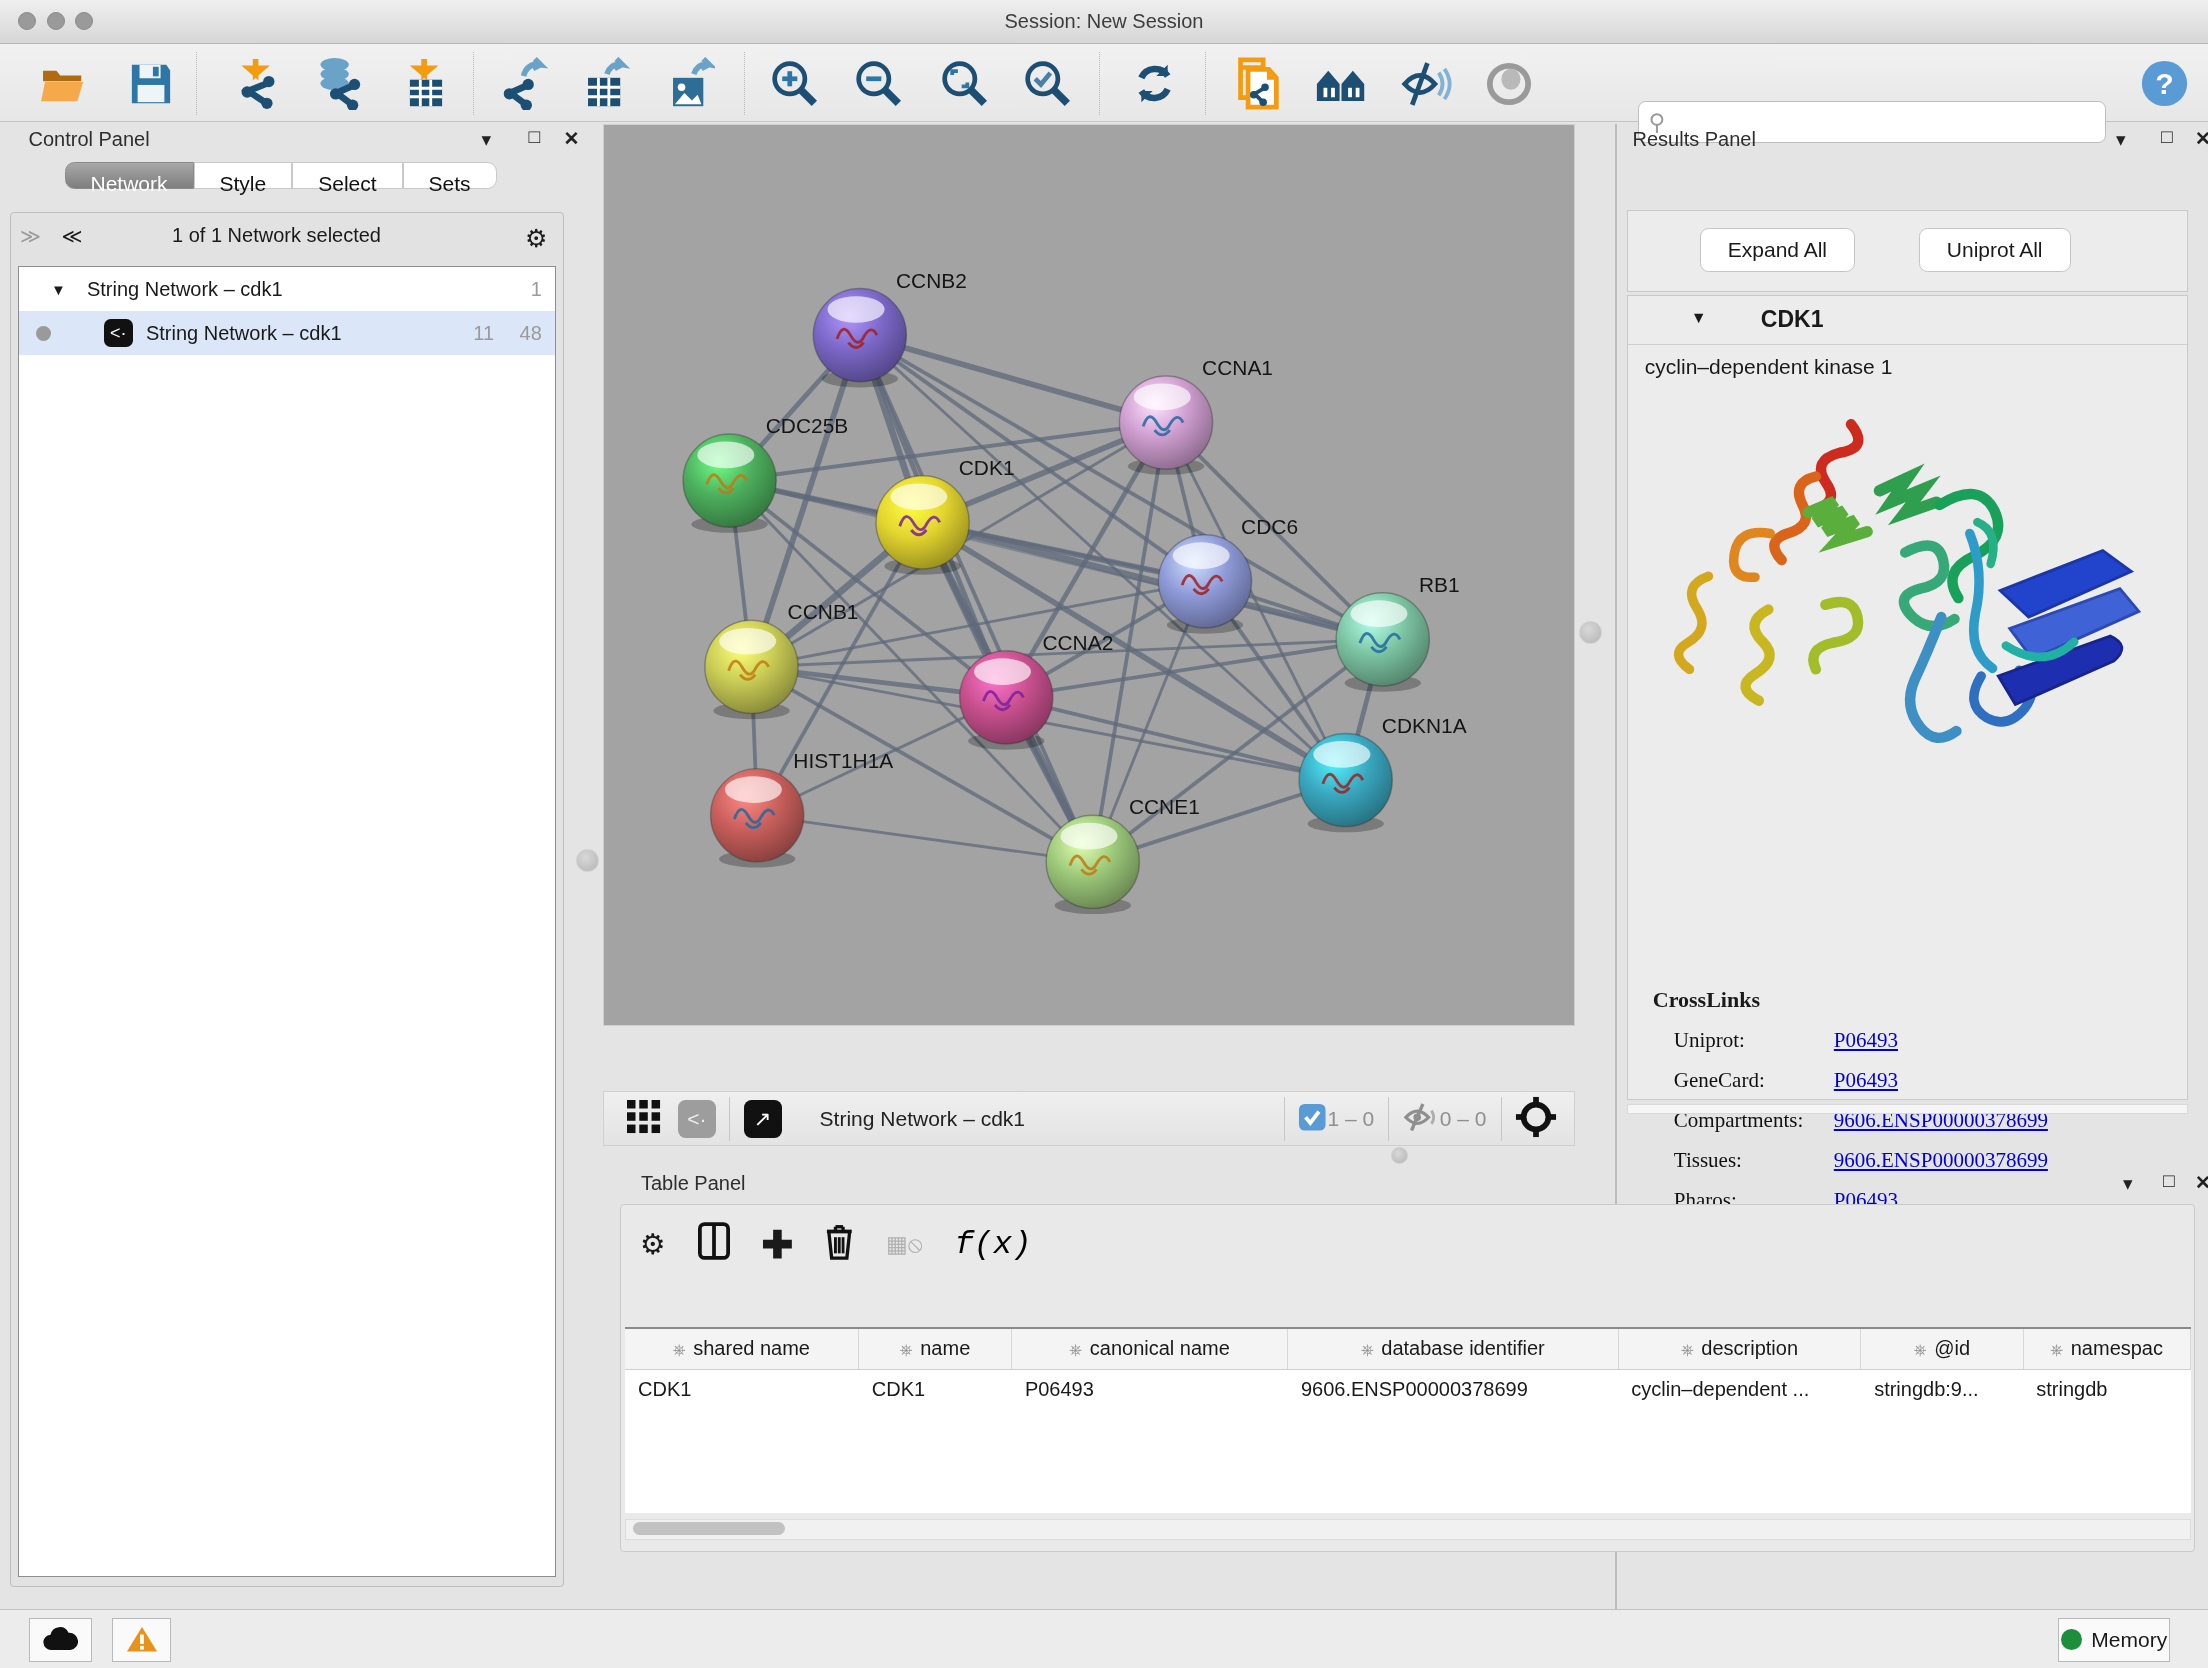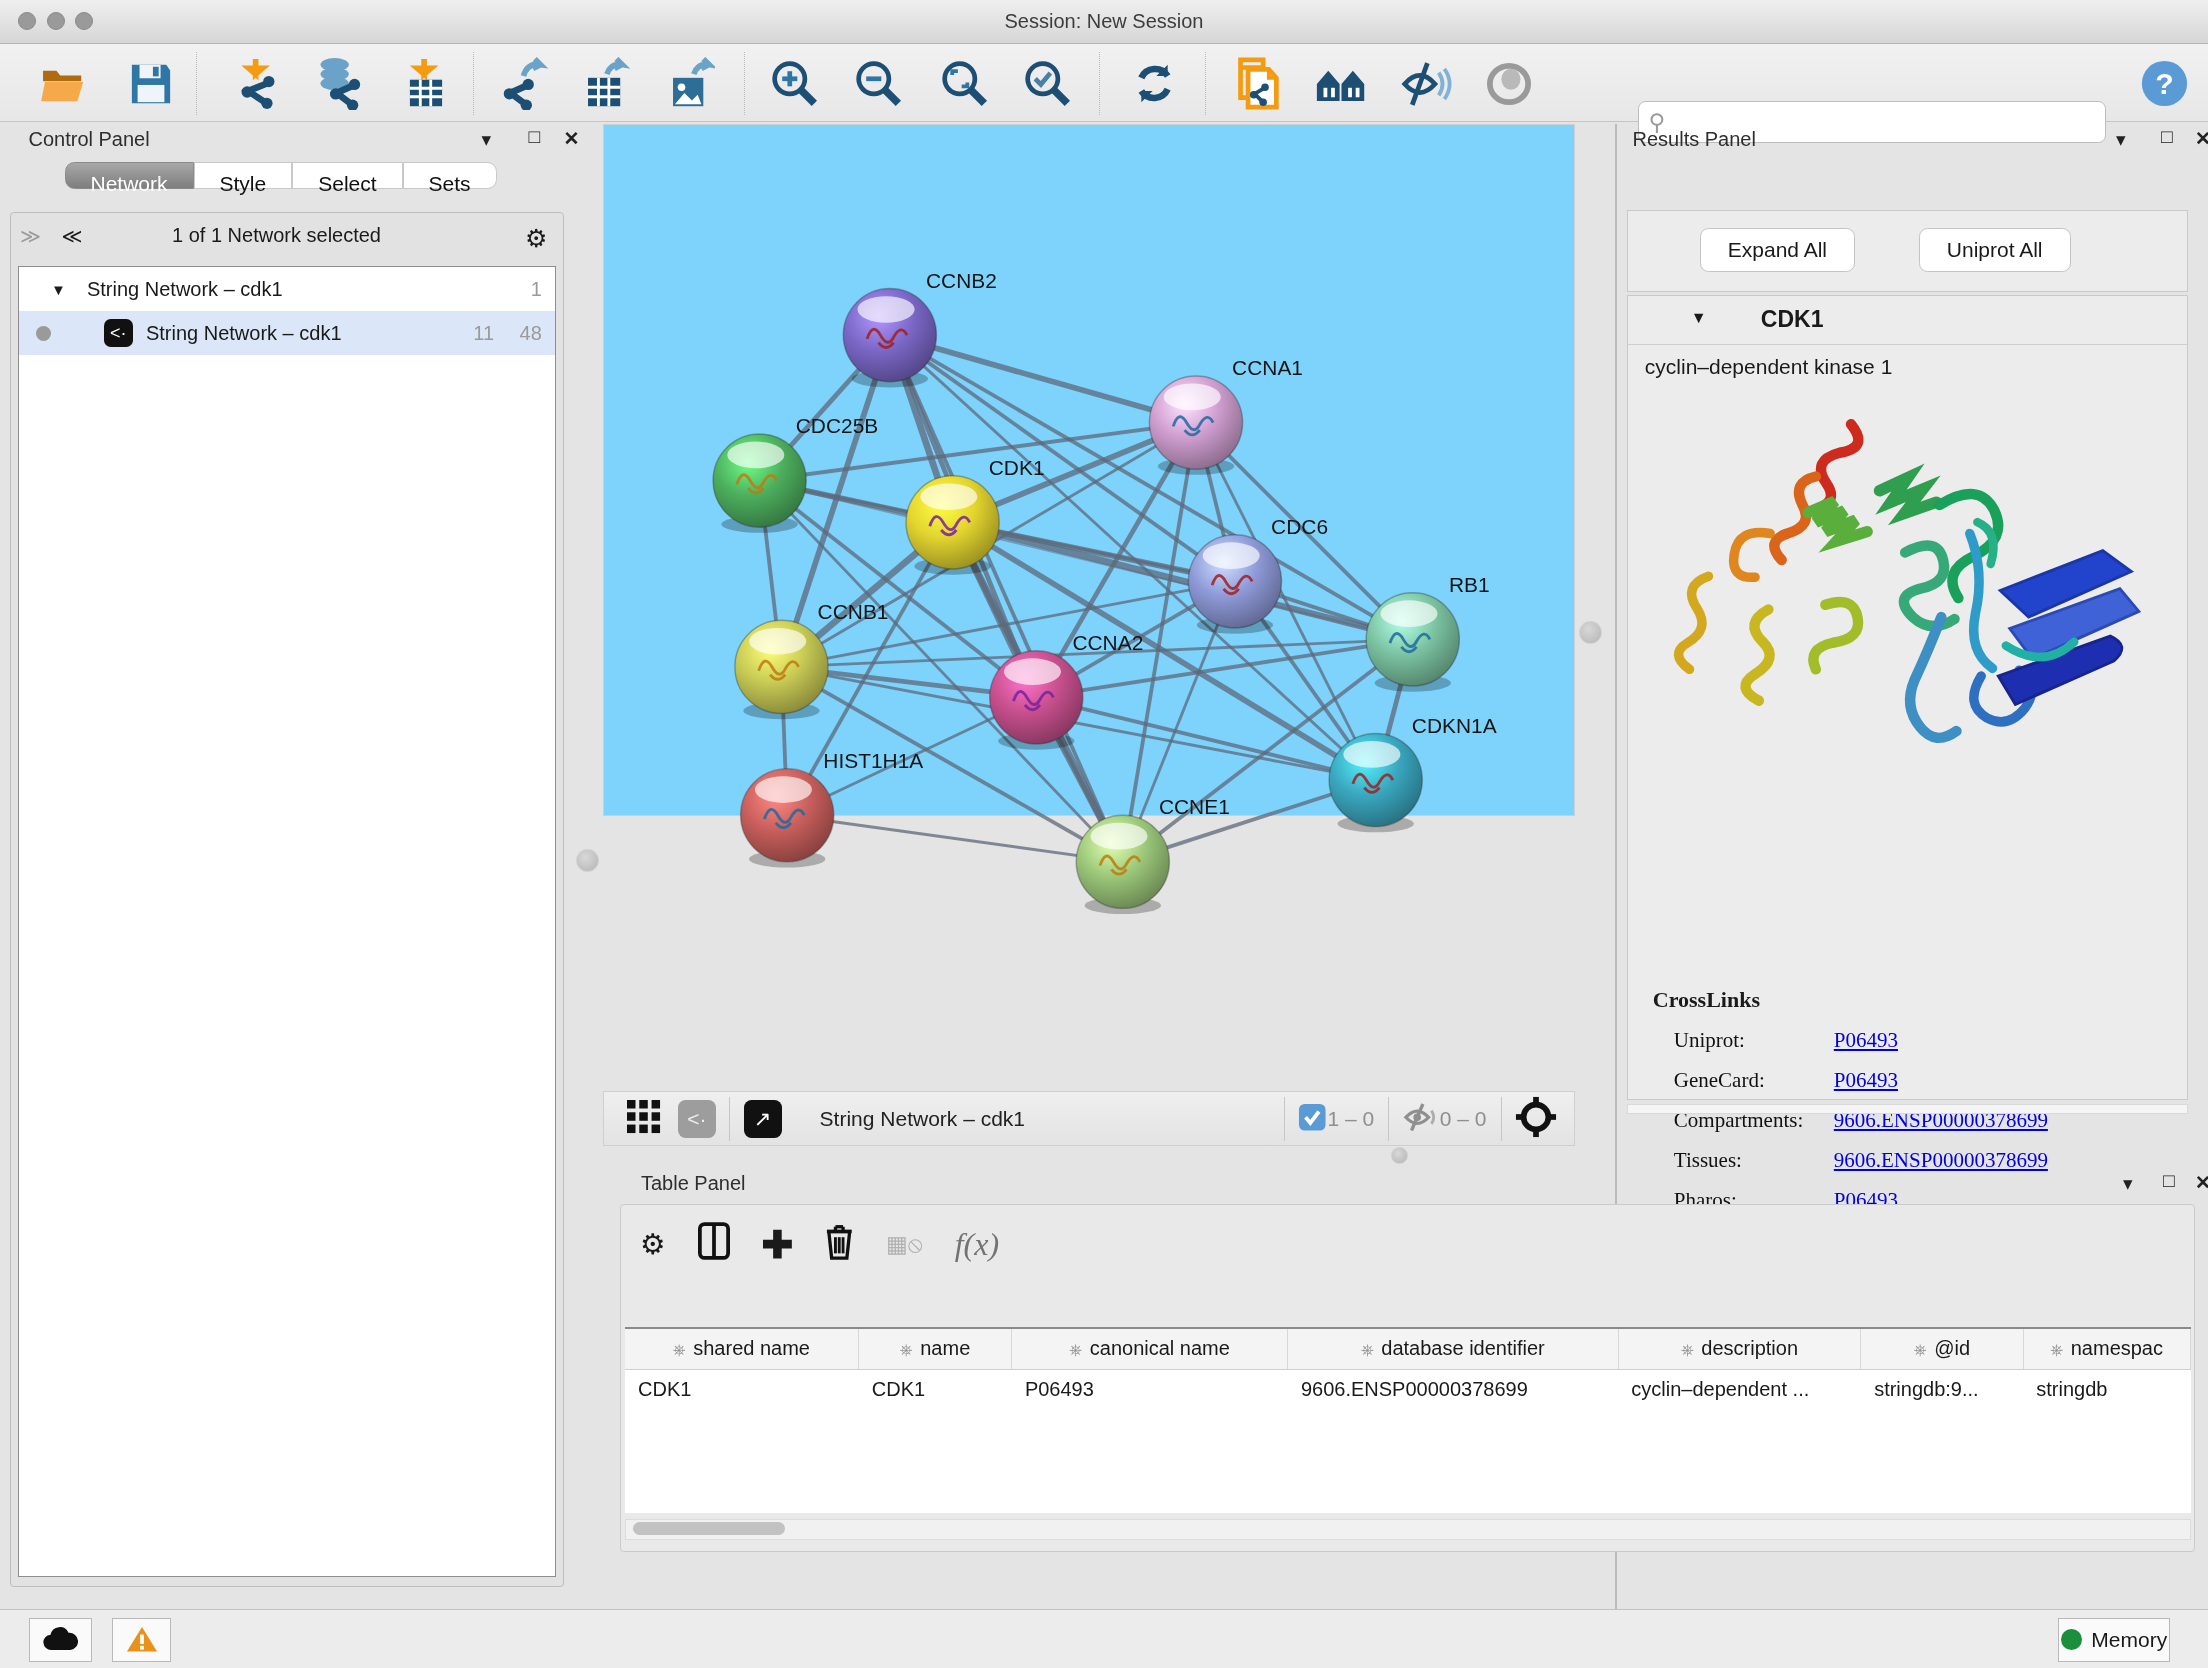--- a/index.html
+++ b/index.html
@@ -42,22 +42,22 @@
   #cp-statusrow { position:absolute; left:9.5px; top:11.4px; width:533px; height:32px; font-size:20px; }
   #cp-list { position:absolute; left:7.6px; top:53px; width:538px; height:1311px;
     background:#fff; border:1px solid #8d8d8d; }
   .cp-row { position:relative; height:44px; display:flex; align-items:center; font-size:20px; }
   .cp-row .num { color:#9a9a9a; }
   .cp-row.sel { background:#dbe7f8; }
   .string-icon { display:inline-flex; width:28.5px; height:28.5px; background:#111;
     border-radius:6.7px; color:#fff; align-items:center; justify-content:center; font-size:18px; }
 
   
-  #canvas { position:absolute; left:603px; top:124px; width:972px; height:692px;
-    background:#7dd3fc; border:1px solid #cfcfcf;padding-left:30px; }
+  #canvas { position:absolute; left:603px; top:124px; width:972px; height:902px;
+    background:#a3a3a3; border:1px solid #cfcfcf; }
   #canvas-toolbar { position:absolute; left:603px; top:1091px; width:972px; height:55px;
     background:linear-gradient(#efefef,#e3e3e3); border:1px solid #cfcfcf; display:flex; align-items:center; }
   .cbar-sep { height:44px; border-left:1px solid #c6c6c6; margin:0 13.3px; }
   #net-name { font-size:21px; color:#222; }
   .cbar-count { font-size:21px; color:#8f8f8f; margin:0 1px; }
   .blackbox { width:38px; height:38px; background:#111; border-radius:7.6px; display:flex;
     align-items:center; justify-content:center; color:#fff; font-size:21px; }
   .graybox  { width:38px; height:38px; background:#9d9d9d; border-radius:7.6px; display:flex;
     align-items:center; justify-content:center; color:#eee; font-size:21px; }
   .grip { position:absolute; width:23px; height:23px; border-radius:50%;
@@ -647,21 +647,21 @@
             <path d="M4 10 h22 l-3 28 h-16z" fill="none" stroke="#111" stroke-width="3.5"></path>
             <line x1="11" y1="16" x2="11" y2="33" stroke="#111" stroke-width="3"></line>
             <line x1="15" y1="16" x2="15" y2="33" stroke="#111" stroke-width="3"></line>
             <line x1="19" y1="16" x2="19" y2="33" stroke="#111" stroke-width="3"></line>
             <line x1="2" y1="10" x2="28" y2="10" stroke="#111" stroke-width="3.5"></line>
             <line x1="11" y1="10" x2="11" y2="5" stroke="#111" stroke-width="3.5"></line>
             <line x1="19" y1="10" x2="19" y2="5" stroke="#111" stroke-width="3.5"></line>
             <line x1="11" y1="5" x2="19" y2="5" stroke="#111" stroke-width="3.5"></line>
           </svg></span>
       <span style="color:#b0b0b0;font-size:23px">▦⦸</span>
-      <span style="color:#737373;font-family:Liberation Serif, serif;font-style:italic;font-size:32px">f(x)</span>
+      <span style="color:#000000;font-family:Liberation Mono, monospace;font-style:italic;font-size:32px">f(x)</span>
     </div>
     <div id="tp-table">
       <table>
           <thead id="tp-head">
             <tr>
               <th style="width: 232px;"><span class="colicon">⎈</span>shared name</th>
               <th style="width: 152px;"><span class="colicon">⎈</span>name</th>
               <th style="width: 274px;"><span class="colicon">⎈</span>canonical name</th>
               <th style="width: 328px;"><span class="colicon">⎈</span>database identifier</th>
               <th style="width: 241px;"><span class="colicon">⎈</span>description</th>

